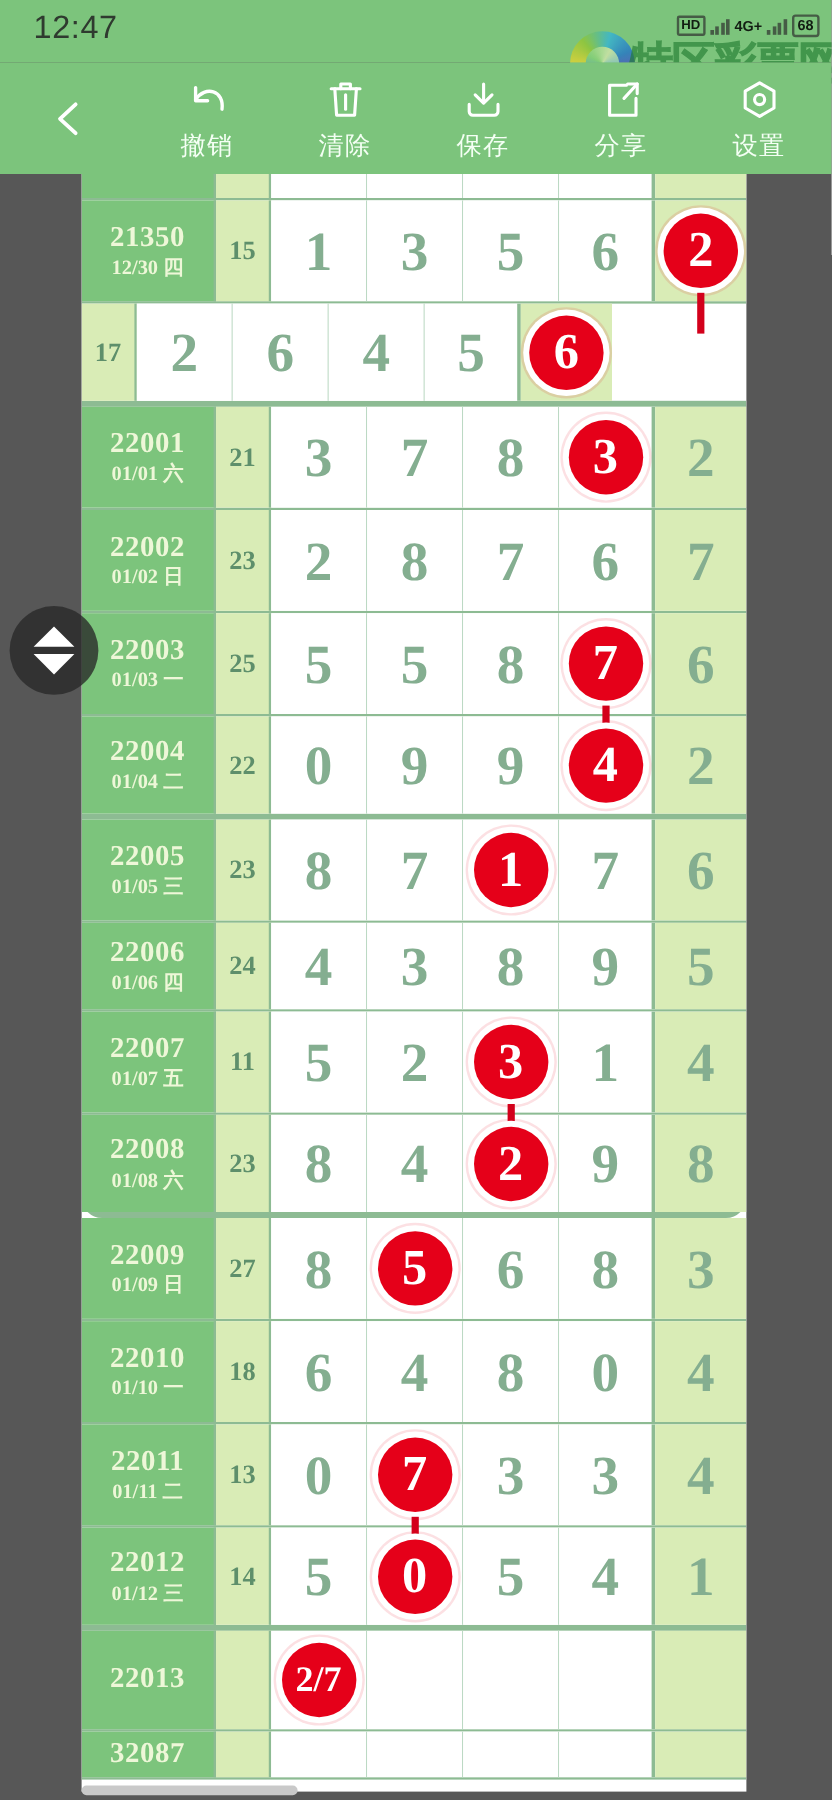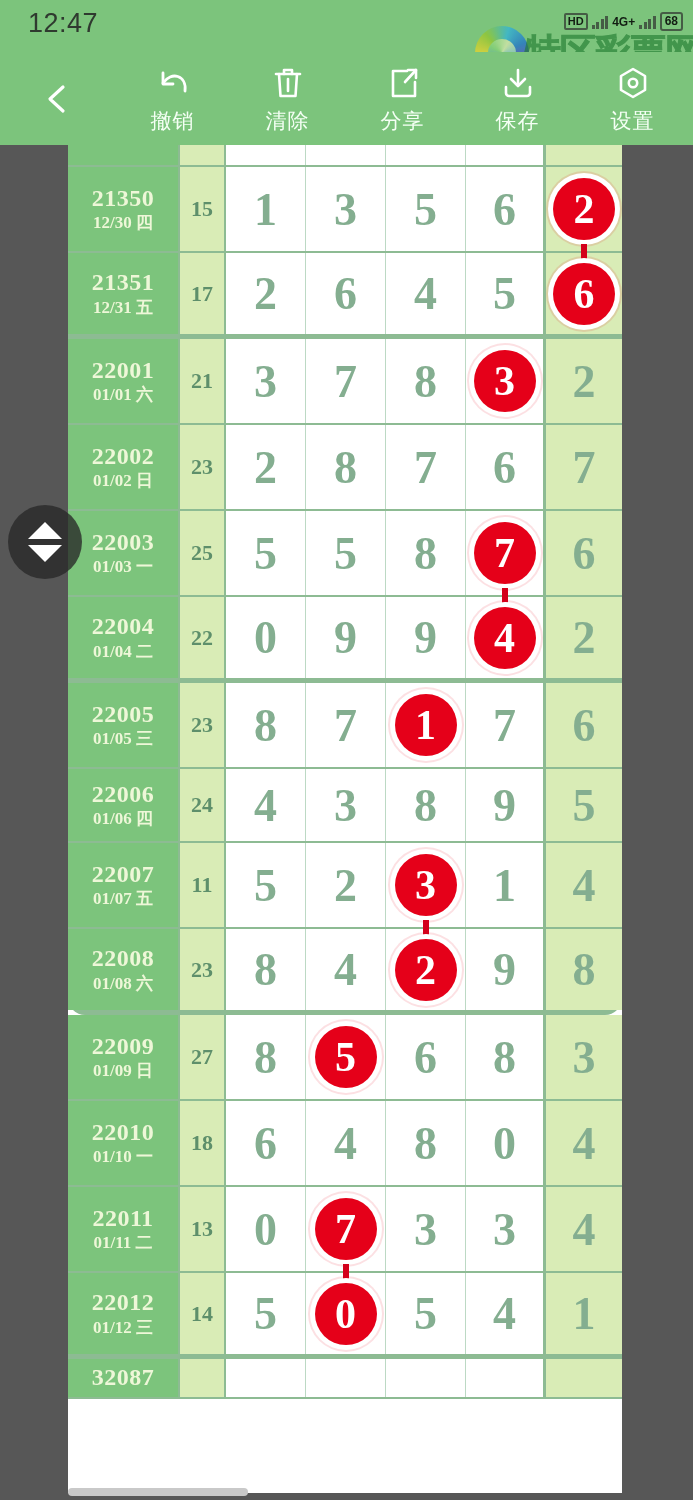--- a/index.html
+++ b/index.html
@@ -233,37 +233,37 @@
         <path d="M11 11 L12.5 33 H27.5 L29 11"></path>
         <path d="M20 16 V28"></path>
       </svg>
     </span>
     <span class="tb-label">清除</span>
   </div>
 
   <div class="tb-item tb-btn">
     <span class="tb-ico">
       <svg viewBox="0 0 40 40" fill="none" stroke="#ffffff" stroke-width="2.6" stroke-linecap="round" stroke-linejoin="round">
+        <path d="M20 7 V22"></path>
+        <path d="M13 16 L20 23 L27 16"></path>
+        <path d="M8 24 V30 A3 3 0 0 0 11 33 H29 A3 3 0 0 0 32 30 V24"></path>
+      </svg>
+    </span>
+    <span class="tb-label">保存</span>
+  </div>
+
+  <div class="tb-item tb-btn">
+    <span class="tb-ico">
+      <svg viewBox="0 0 40 40" fill="none" stroke="#ffffff" stroke-width="2.6" stroke-linecap="round" stroke-linejoin="round">
         <path d="M24 8 H10 V33 H32 V19"></path>
         <path d="M22 19 L33 7"></path>
         <path d="M25 7 H33 V15"></path>
       </svg>
     </span>
     <span class="tb-label">分享</span>
-  </div>
-
-  <div class="tb-item tb-btn">
-    <span class="tb-ico">
-      <svg viewBox="0 0 40 40" fill="none" stroke="#ffffff" stroke-width="2.6" stroke-linecap="round" stroke-linejoin="round">
-        <path d="M20 7 V22"></path>
-        <path d="M13 16 L20 23 L27 16"></path>
-        <path d="M8 24 V30 A3 3 0 0 0 11 33 H29 A3 3 0 0 0 32 30 V24"></path>
-      </svg>
-    </span>
-    <span class="tb-label">保存</span>
   </div>
 
   <div class="tb-item tb-btn">
     <span class="tb-ico">
       <svg viewBox="0 0 40 40" fill="none" stroke="#ffffff" stroke-width="2.6" stroke-linecap="round" stroke-linejoin="round">
         <path d="M20 6 L32 13 V27 L20 34 L8 27 V13 Z"></path>
         <circle cx="20" cy="20" r="4.2"></circle>
       </svg>
     </span>
     <span class="tb-label">设置</span>
@@ -306,24 +306,20 @@
         <span>5</span>
       </div>
       <div class="cell c-num last-num">
         <span>6</span>
       </div>
       <div class="cell c-tail">
         <span class="mark link">2</span>
       </div>
     </div>
     <div class="row group-end" style="height: 86px;">
-      <div class="cell c-issue">
-        <div class="iss">21351</div>
-        <div class="dt">12/31 五</div>
-      </div>
       <div class="cell c-sum">17</div>
       <div class="cell c-num">
         <span>2</span>
       </div>
       <div class="cell c-num">
         <span>6</span>
       </div>
       <div class="cell c-num">
         <span>4</span>
       </div>
@@ -589,20 +585,41 @@
         <span class="mark">0</span>
       </div>
       <div class="cell c-num">
         <span>5</span>
       </div>
       <div class="cell c-num last-num">
         <span>4</span>
       </div>
       <div class="cell c-tail">
         <span>1</span>
+      </div>
+    </div>
+    <div class="row" style="height: 84px;">
+      <div class="cell c-issue">
+        <div class="iss">22013</div>
+      </div>
+      <div class="cell c-sum"></div>
+      <div class="cell c-num">
+        <span class="mark frac">2/7</span>
+      </div>
+      <div class="cell c-num">
+        <span></span>
+      </div>
+      <div class="cell c-num">
+        <span></span>
+      </div>
+      <div class="cell c-num last-num">
+        <span></span>
+      </div>
+      <div class="cell c-tail">
+        <span></span>
       </div>
     </div>
     <div class="row" style="height: 40px;">
       <div class="cell c-issue">
         <div class="iss">32087</div>
       </div>
       <div class="cell c-sum"></div>
       <div class="cell c-num">
         <span></span>
       </div>

